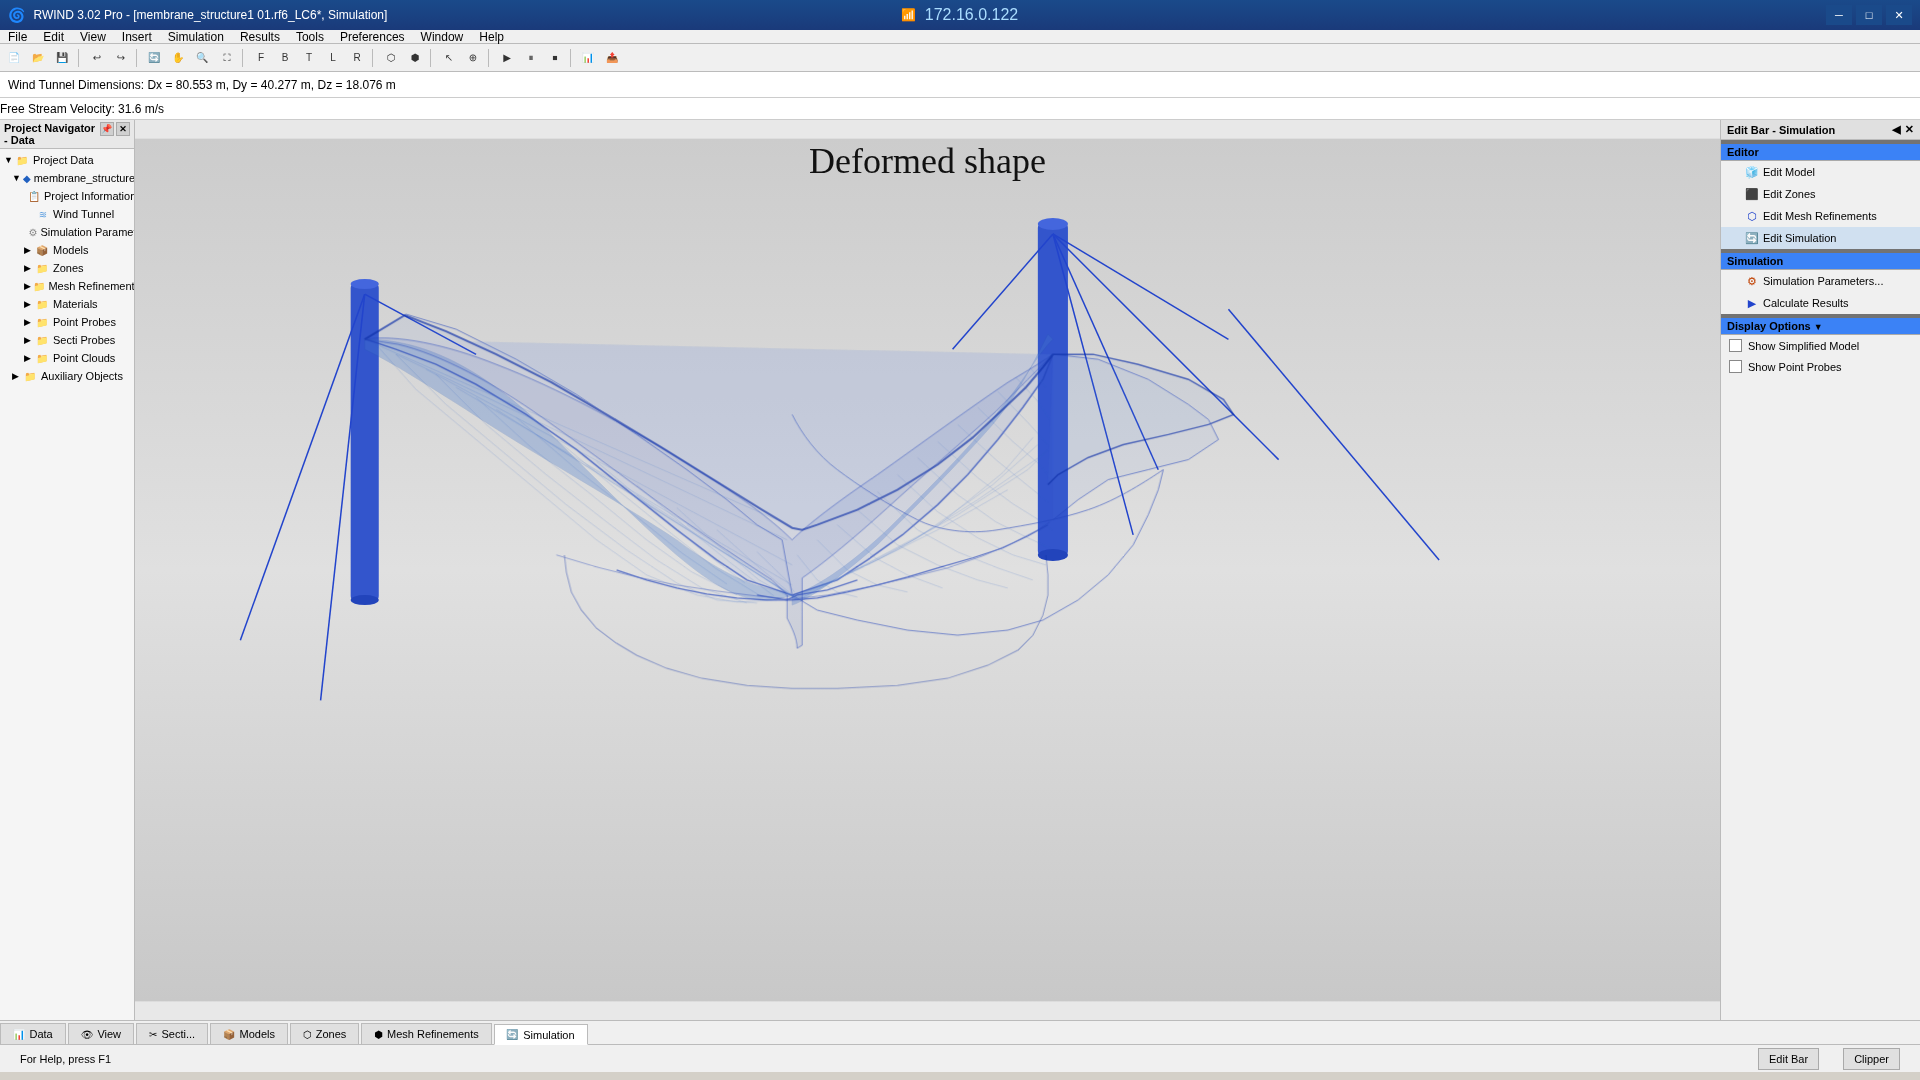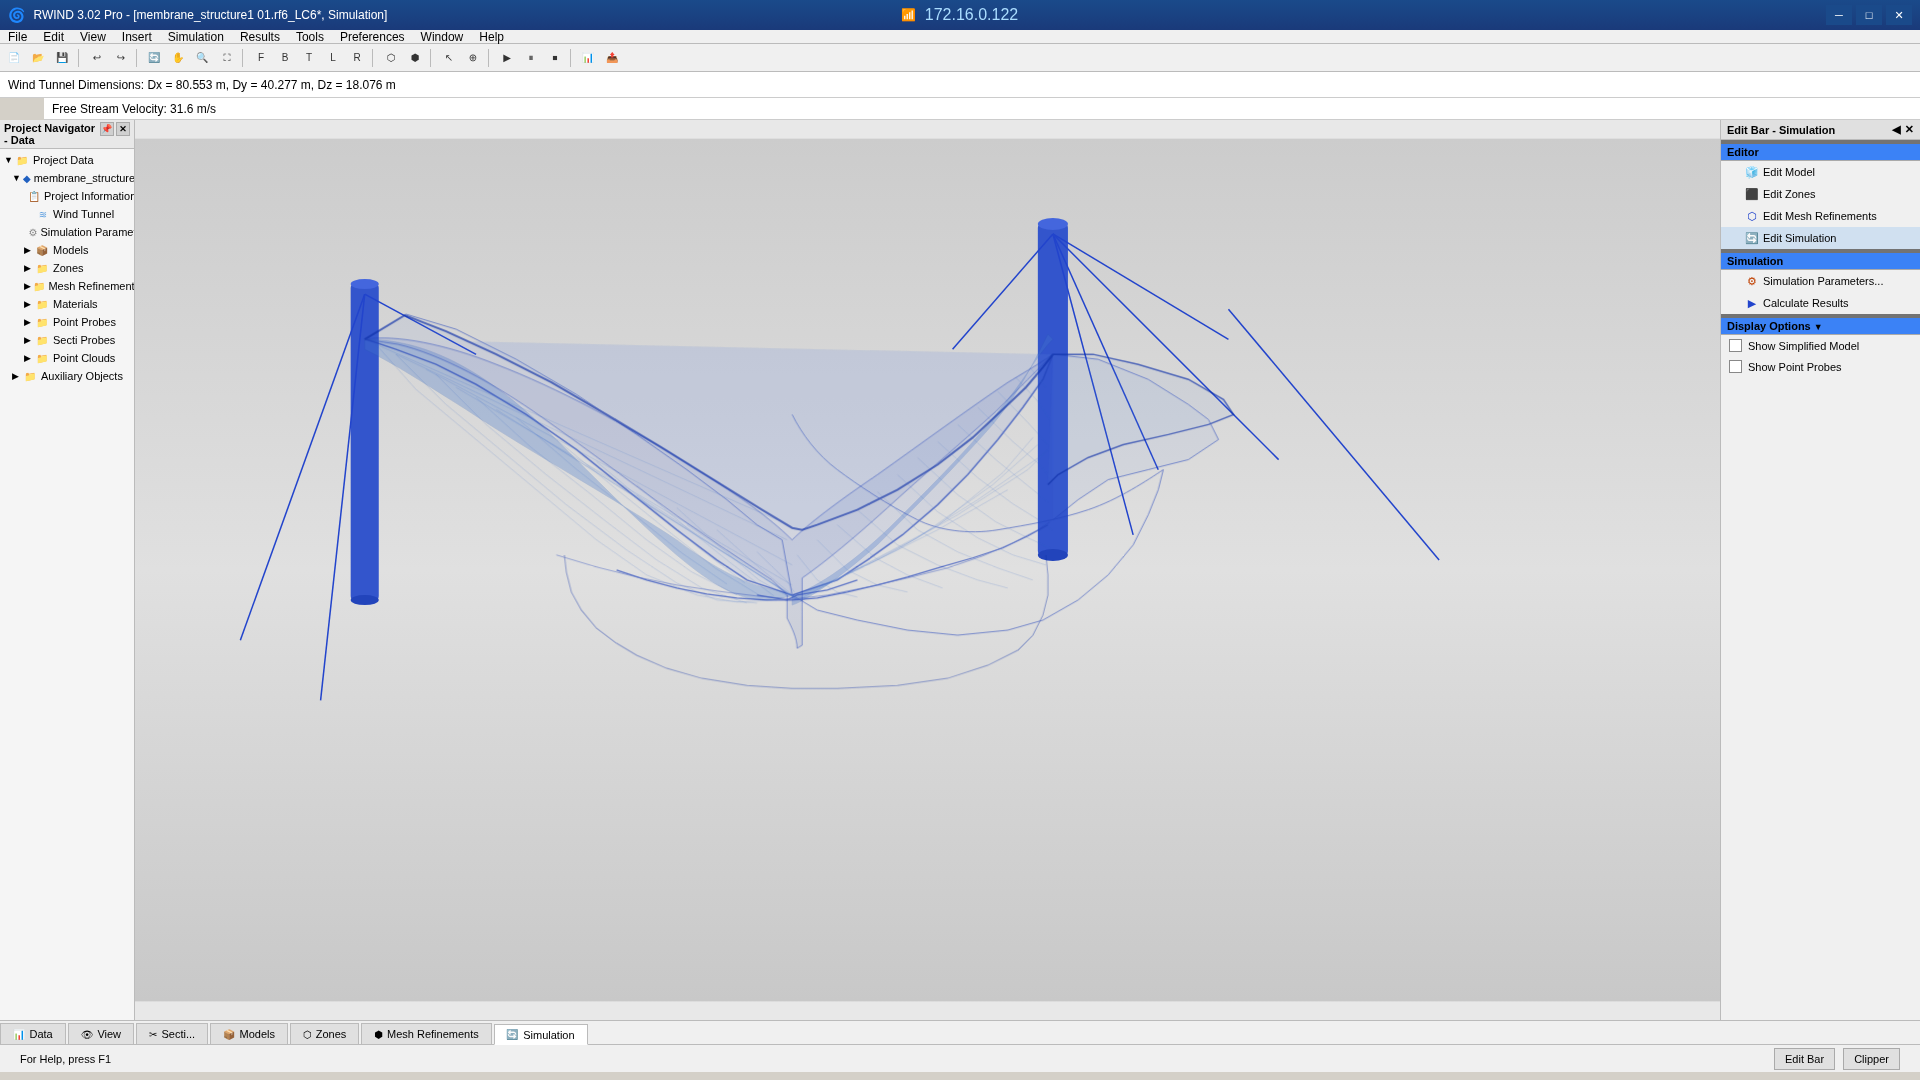--- a/index.html
+++ b/index.html
@@ -67,23 +67,22 @@
       font-size: 12px;
     }
 
     
     #info-bar2 {
       height: 22px;
       background: white;
       border-bottom: 1px solid #ccc;
       display: flex;
       align-items: center;
-      padding: 0 8px;
+      padding: 0 0;
       font-size: 12px;
-      margin-left: 44px;
     }
 
     
     #main-layout {
       display: flex;
       height: calc(1080px - 30px - 22px - 28px - 26px - 22px - 24px - 28px);
     }
 
     
     #left-panel {
@@ -228,21 +227,21 @@
       border-top: 1px solid #bbb;
       display: flex;
       align-items: center;
       padding: 0 20px;
       font-size: 11px;
       justify-content: space-between;
     }
     #status-right {
       display: flex;
       align-items: center;
-      gap: 8px;
+      gap: 24px;
     }
     .status-bar-btn {
       padding: 2px 10px;
       font-size: 11px;
       background: #e0e0e0;
       border: 1px solid #aaa;
       cursor: pointer;
       height: 22px;
     }
 
@@ -585,20 +584,21 @@
                L 660 508
                C 660 498, 655 488, 650 478
                L 650 455
                L 635 440
                C 612 425, 578 403, 543 378
                C 500 347, 454 312, 406 278
                C 358 244, 305 215, 262 205
                Z" fill="rgba(70,100,200,0.1)" stroke="#2244bb" stroke-width="0.5"></path>
 
     </svg>
+    <div id="deformed-shape-title">Deformed shape</div>
   </div>
 
   <div id="right-panel">
     <div id="right-panel-header">
       <span>Edit Bar - Simulation</span>
       <div style="display:flex;gap:4px;">
         <div style="cursor:pointer;font-size:11px;">◀</div>
         <div style="cursor:pointer;font-size:11px;">✕</div>
       </div>
     </div>

